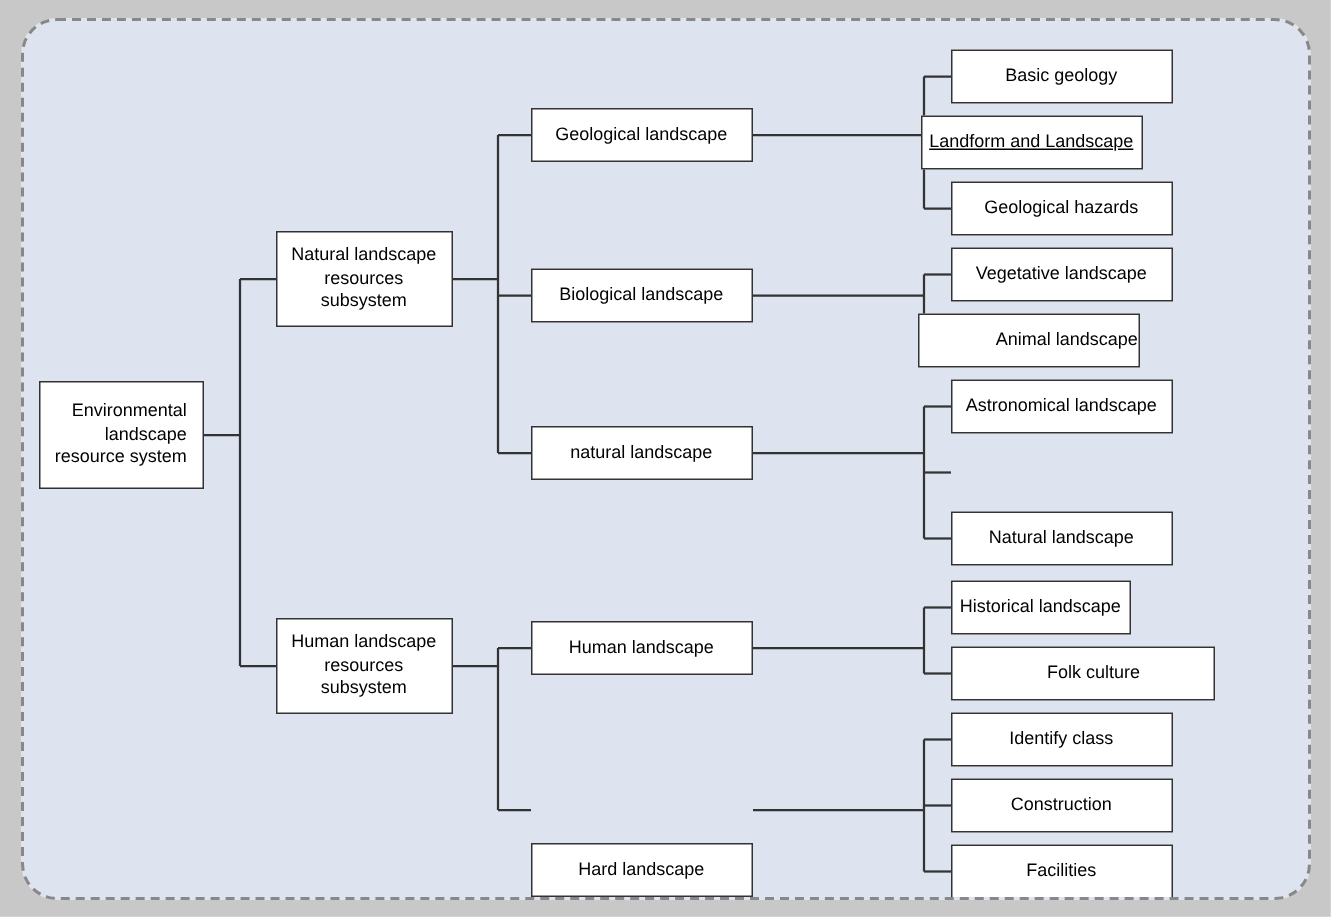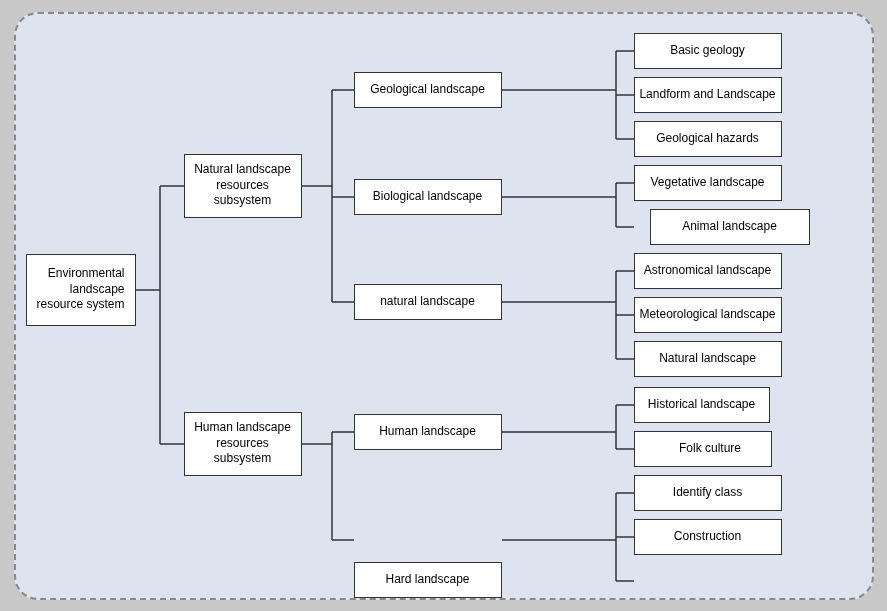--- a/index.html
+++ b/index.html
@@ -130,51 +130,51 @@
     <span>Human landscape</span>
   </div>
 
   <div class="node" style="left:338px;top:508px;width:148px;height:36px;margin-top:40px;">
     <span>Hard landscape</span>
   </div>
 
   <div class="node" style="left:618px;top:19px;width:148px;height:36px;">
     <span>Basic geology</span>
   </div>
-  <div class="node" style="left:618px;top:63px;width:148px;height:36px;">
+  <div class="node" style="left:598px;top:63px;width:148px;height:36px;text-decoration:underline;">
     <span>Landform and Landscape</span>
   </div>
   <div class="node" style="left:618px;top:107px;width:148px;height:36px;">
     <span>Geological hazards</span>
   </div>
 
   <div class="node" style="left:618px;top:151px;width:148px;height:36px;">
     <span>Vegetative landscape</span>
   </div>
-  <div class="node" style="left:634px;top:195px;width:160px;height:36px;">
+  <div class="node" style="left:596px;top:195px;width:148px;height:36px;justify-content:flex-end;">
     <span>Animal landscape</span>
   </div>
 
   <div class="node" style="left:618px;top:239px;width:148px;height:36px;text-align:right;">
     <span>Astronomical landscape</span>
   </div>
-  <div class="node" style="left:618px;top:283px;width:148px;height:36px;">
-    <span>Meteorological landscape</span>
-  </div>
   <div class="node" style="left:618px;top:327px;width:148px;height:36px;">
     <span>Natural landscape</span>
   </div>
 
-  <div class="node" style="left:618px;top:373px;width:136px;height:36px;">
+  <div class="node" style="left:618px;top:373px;width:120px;height:36px;">
     <span>Historical landscape</span>
   </div>
-  <div class="node" style="left:618px;top:417px;width:138px;height:36px;padding-left:15px;">
+  <div class="node" style="left:618px;top:417px;width:176px;height:36px;padding-left:15px;">
     <span>Folk culture</span>
   </div>
 
   <div class="node" style="left:618px;top:461px;width:148px;height:36px;">
     <span>Identify class</span>
   </div>
   <div class="node" style="left:618px;top:505px;width:148px;height:36px;">
     <span>Construction</span>
   </div>
+  <div class="node" style="left:618px;top:549px;width:148px;height:36px;">
+    <span>Facilities</span>
+  </div>
 
 </div>
 
 </body></html>

